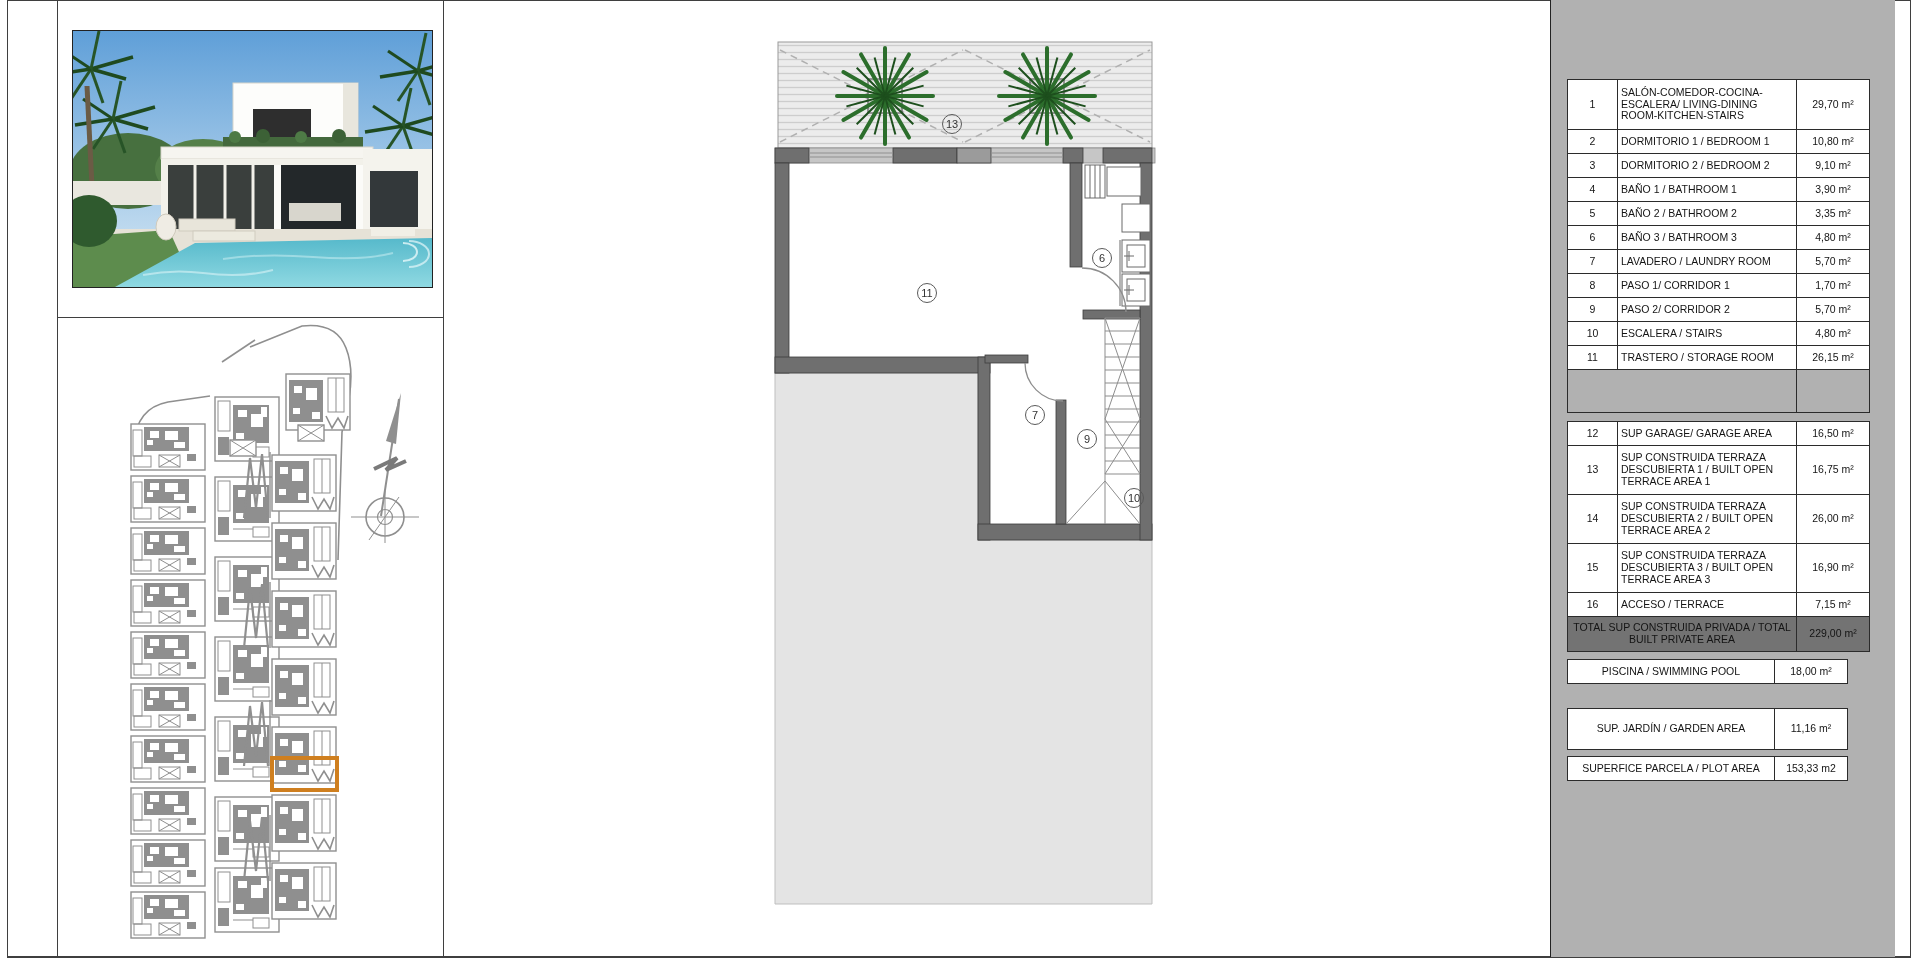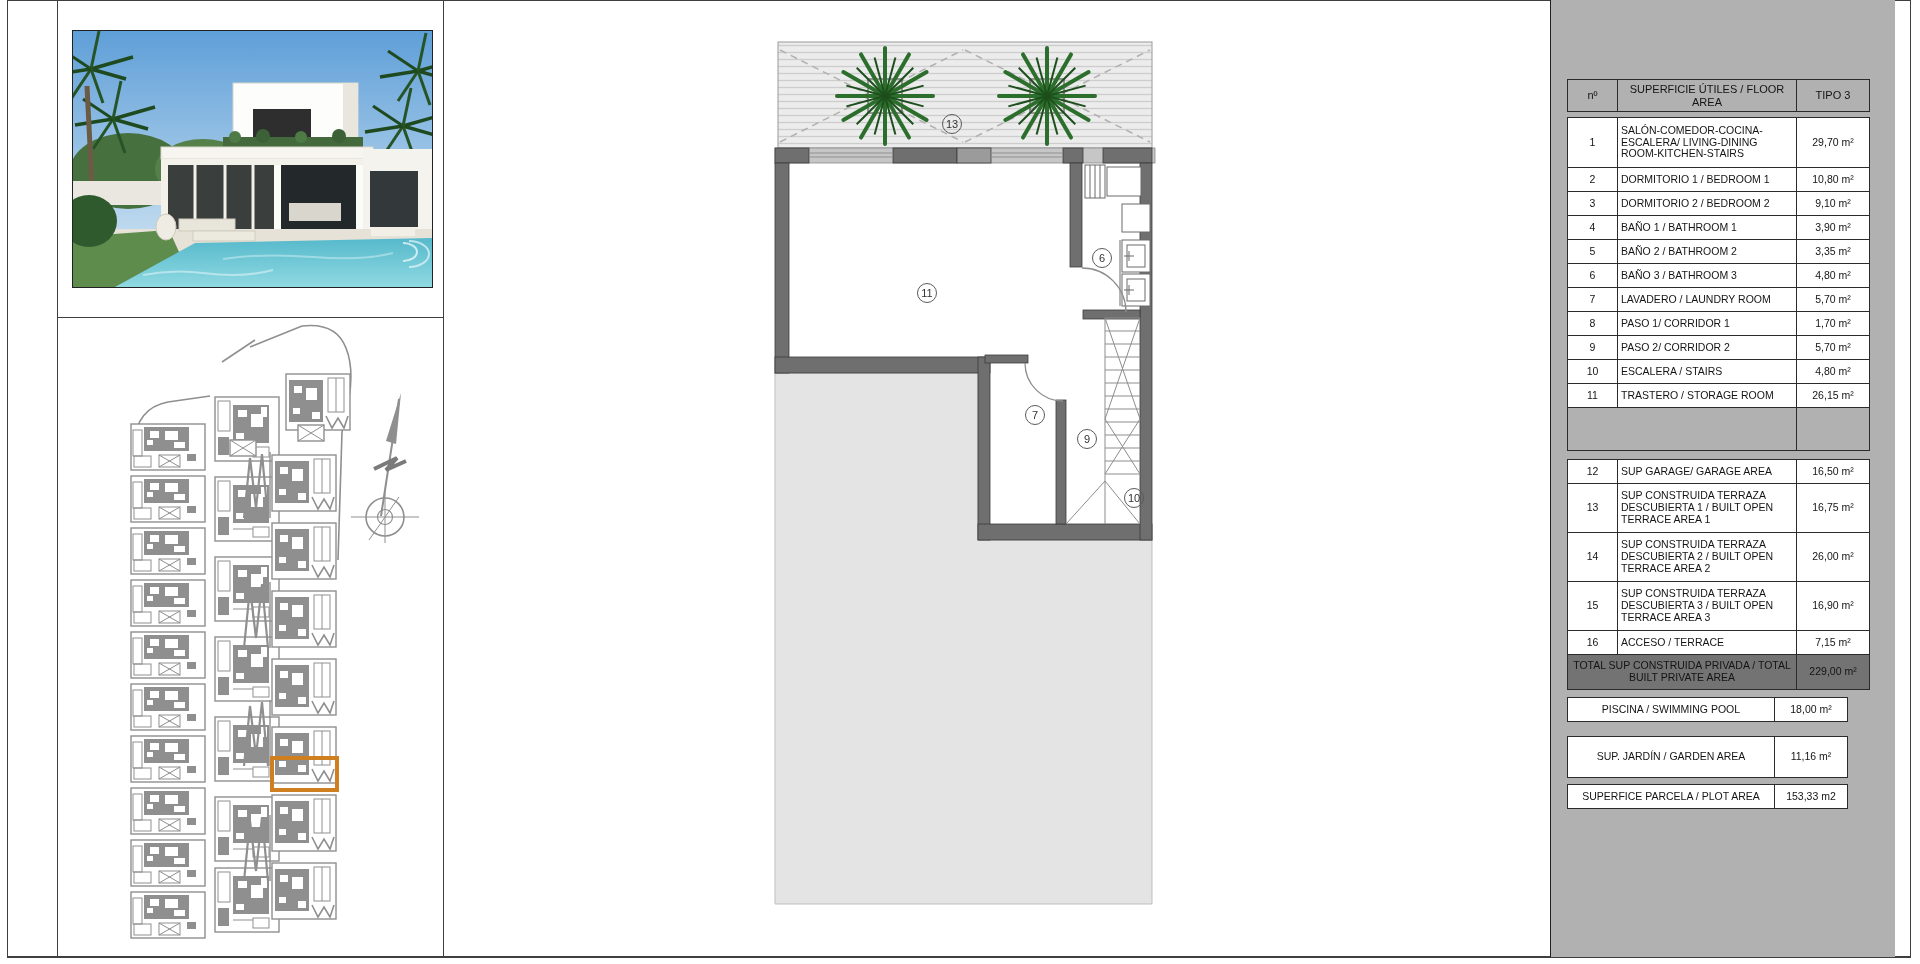--- a/index.html
+++ b/index.html
@@ -29,21 +29,21 @@
   tr.hs td{height:21px;}
   tr.h2 td{height:30px;}
   tr.h3 td{height:46px;}
   tr.hg td{height:40px;background:#b1b1b1;}
   tr.ht td{height:32px;background:#737373;}
   tr.hd td{height:29px;font-size:11px;}
   .blk{margin:0;}
   #blkA{margin-bottom:5px;}
   #blkB{margin-bottom:8px;}
   #blkC{margin-bottom:7px;}
-  #blkD{margin-bottom:14px;}
+  #blkD{margin-bottom:24px;}
   #blkE{margin-bottom:6px;}
 </style>
 </head>
 <body>
 
 <div id="sheet">
 
   <div class="vline" style="left:7px"></div>
   <div class="vline" style="left:57px"></div>
   <div class="vline" style="left:443px"></div>
@@ -376,29 +376,20 @@
         <circle cx="1134" cy="498" r="9.5" fill="none" stroke="#5a5a5a"></circle>
         <text x="1134" y="502">10</text>
       </g>
     </g>
   </svg>
 
   <div id="panel"></div>
 
   <div id="tablewrap">
 
-    <table id="blkA" class="blk gray">
-      <tbody>
-          <tr class="hd">
-        <td class="num">nº</td>
-        <td class="lbl ctr">SUPERFICIE ÚTILES / FLOOR AREA</td>
-        <td class="val">TIPO 3</td>
-      </tr>
-    </tbody>
-      </table>
 
     <table id="blkB" class="blk">
       <tbody>
           <tr class="h1">
         <td class="num">1</td>
         <td class="lbl">SALÓN-COMEDOR-COCINA-ESCALERA/ LIVING-DINING ROOM-KITCHEN-STAIRS</td>
         <td class="val">29,70 m²</td>
       </tr>
       <tr class="hs">
         <td class="num">2</td>

